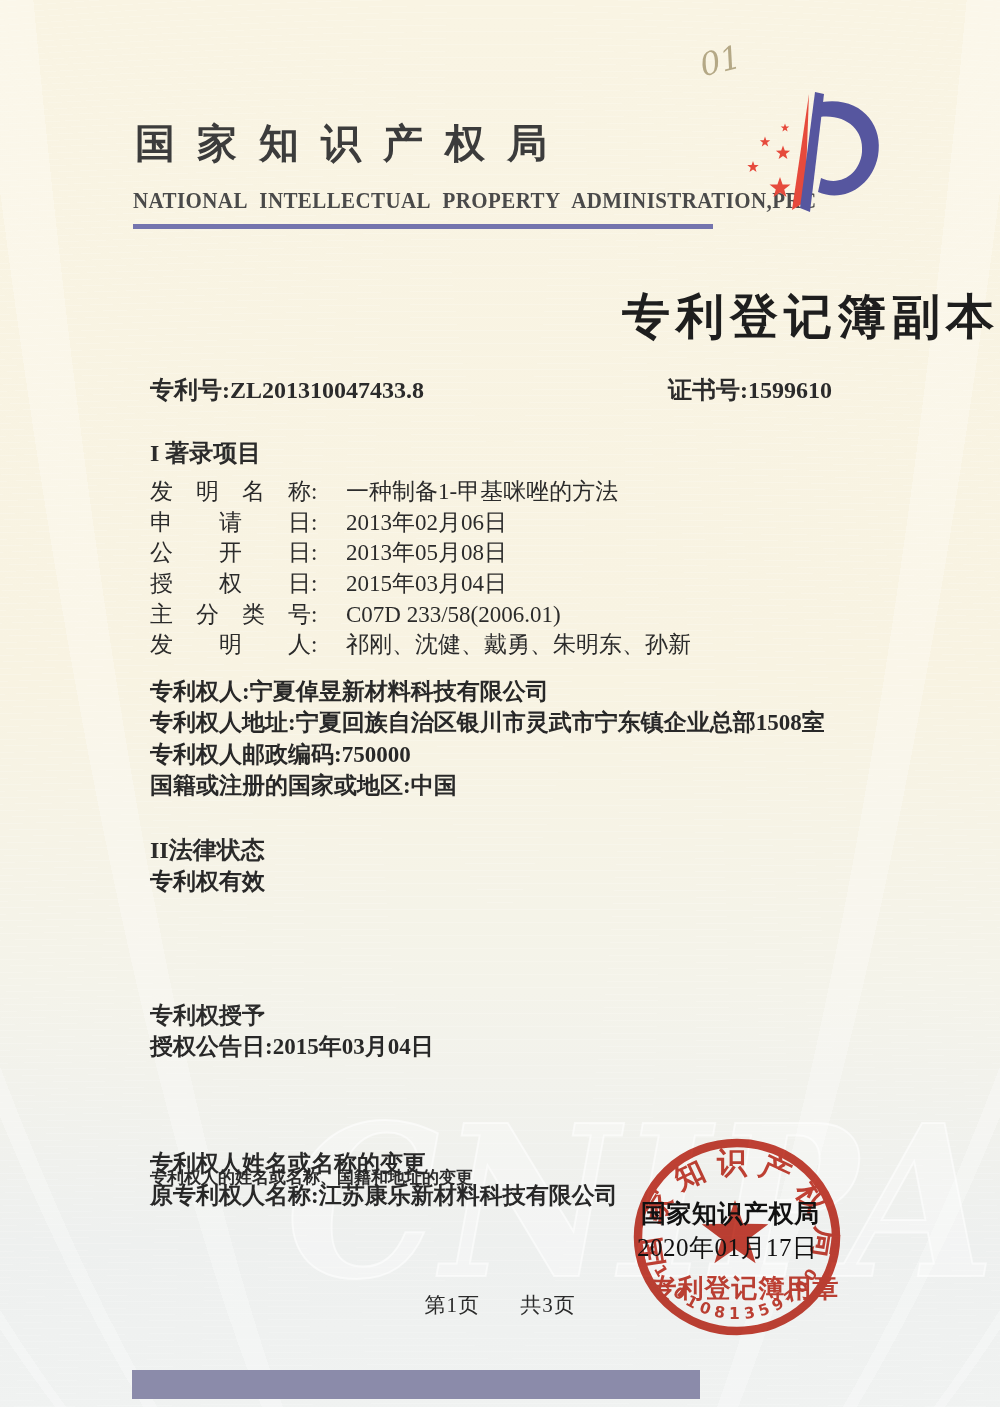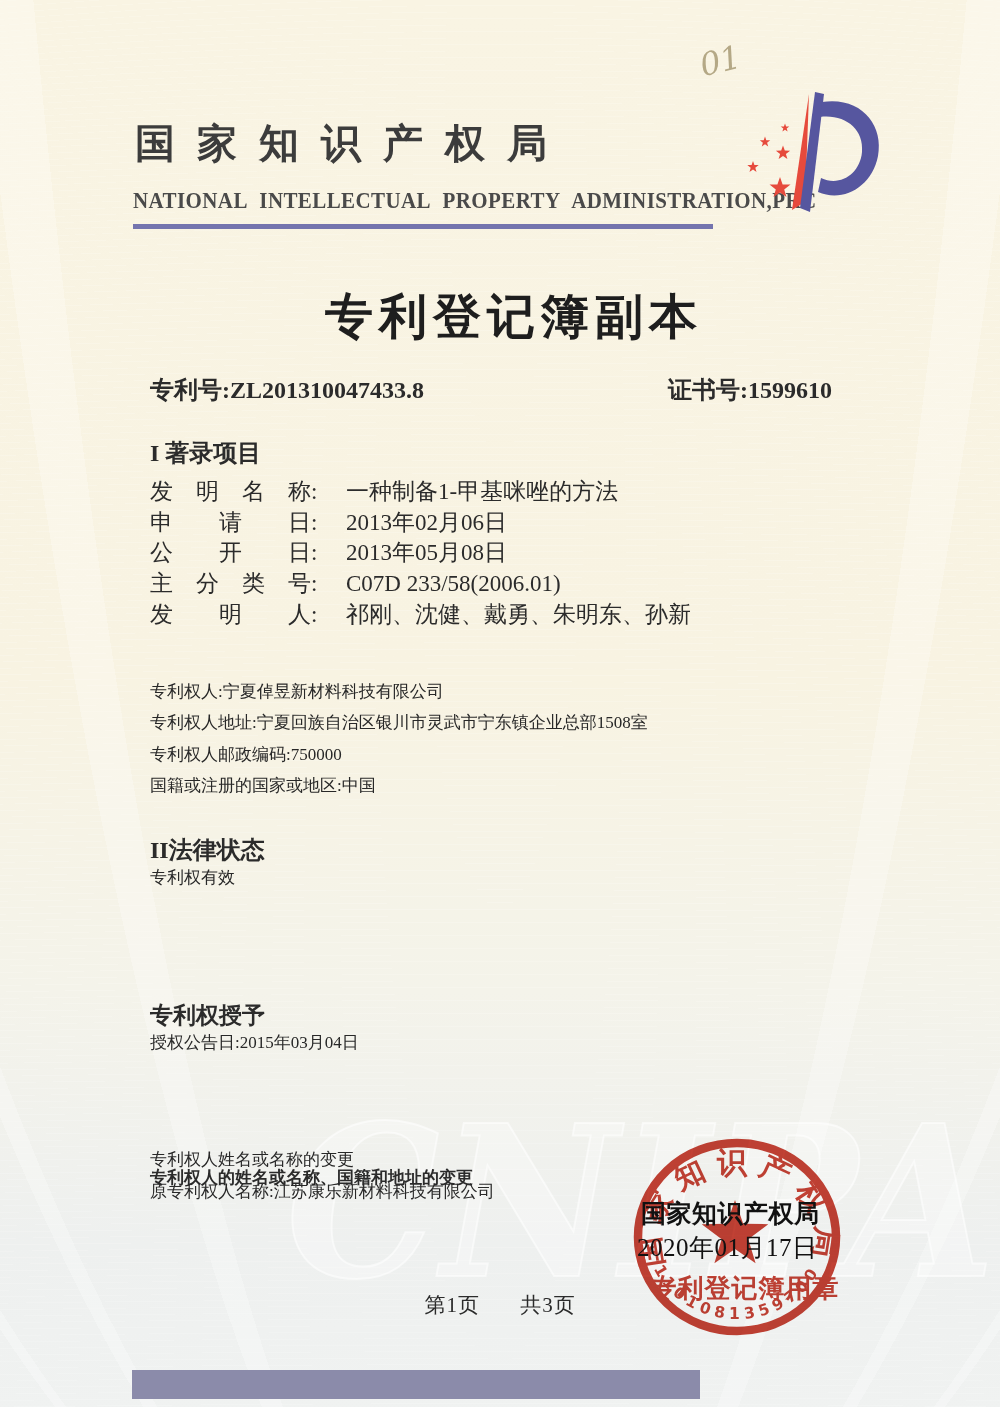--- a/index.html
+++ b/index.html
@@ -15,25 +15,25 @@
       repeating-radial-gradient(140% 9% at 50% -18%, rgba(255,255,255,.35) 0 1.5px, transparent 1.5px 13px);
   }
   .abs{position:absolute;}
   .z2{z-index:2;}
   
   .org-cn{left:135px;top:116px;font-size:40px;font-weight:700;letter-spacing:22px;color:#3c3c3c;white-space:nowrap;}
   .org-en{left:133px;top:187px;font-size:21px;font-weight:700;letter-spacing:.4px;word-spacing:7px;color:#4a4a4a;white-space:nowrap;transform:scaleY(1.08);transform-origin:left top;}
   .hrule{left:133px;top:224px;width:580px;height:4.5px;background:#7474ae;}
   .handnote{left:700px;top:42px;font-size:32px;font-style:italic;color:#a4966f;opacity:.8;transform:rotate(-14deg);font-family:"DejaVu Serif",serif;}
   
-  .doc-title{left:0;right:0;top:285px;text-align:center;padding-left:28px;font-size:48px;font-weight:700;letter-spacing:6px;color:#1e1e1e;white-space:nowrap;}
+  .doc-title{left:0;right:0;top:285px;text-align:right;padding-left:28px;font-size:48px;font-weight:700;letter-spacing:6px;color:#1e1e1e;white-space:nowrap;}
   .num-row{left:150px;right:168px;top:374px;display:flex;justify-content:space-between;font-size:24px;font-weight:700;white-space:nowrap;}
   
   .sec-head{font-size:24px;font-weight:700;white-space:nowrap;}
-  .body-text{font-size:17px;white-space:nowrap;color:#282828;}
+  .body-text{font-size:23px;white-space:nowrap;color:#282828;font-weight:bold;}
   .fields{left:150px;top:477px;}
   .frow{height:30.7px;line-height:30.7px;font-size:23px;white-space:nowrap;}
   .flabel{display:inline-block;width:196px;}
   .plines{left:150px;top:676px;line-height:31.4px;}
   .footer{left:0;right:0;top:1291px;text-align:center;font-size:21px;letter-spacing:1px;word-spacing:34px;white-space:nowrap;z-index:2;}
   
   .watermark{
     left:286px;top:1098px;z-index:1;font-size:210px;line-height:1;font-style:italic;
     font-family:"DejaVu Serif",serif;font-weight:700;letter-spacing:2px;
     color:rgba(255,255,255,0.30);-webkit-text-stroke:2px rgba(255,255,255,0.55);
@@ -72,20 +72,21 @@
   <div class="abs num-row z2">
     <span><span>专利号:</span><span>ZL201310047433.8</span></span>
     <span><span>证书号:</span><span>1599610</span></span>
   </div>
 
   <div class="abs z2 sec-head" style="left:150px;top:437px">I 著录项目</div>
   <div class="abs z2 fields">
     <div class="frow"><span class="flabel">发　明　名　称:</span><span>一种制备1-甲基咪唑的方法</span></div>
     <div class="frow"><span class="flabel">申　　请　　日:</span><span>2013年02月06日</span></div>
     <div class="frow"><span class="flabel">公　　开　　日:</span><span>2013年05月08日</span></div>
+    <div class="frow"><span class="flabel">授　　权　　日:</span><span>2015年03月04日</span></div>
     <div class="frow"><span class="flabel">主　分　类　号:</span><span>C07D 233/58(2006.01)</span></div>
     <div class="frow"><span class="flabel">发　　明　　人:</span><span>祁刚、沈健、戴勇、朱明东、孙新</span></div>
   </div>
   <div class="abs z2 plines body-text">
     <div>专利权人:宁夏倬昱新材料科技有限公司</div>
     <div>专利权人地址:宁夏回族自治区银川市灵武市宁东镇企业总部1508室</div>
     <div>专利权人邮政编码:750000</div>
     <div>国籍或注册的国家或地区:中国</div>
   </div>
 

